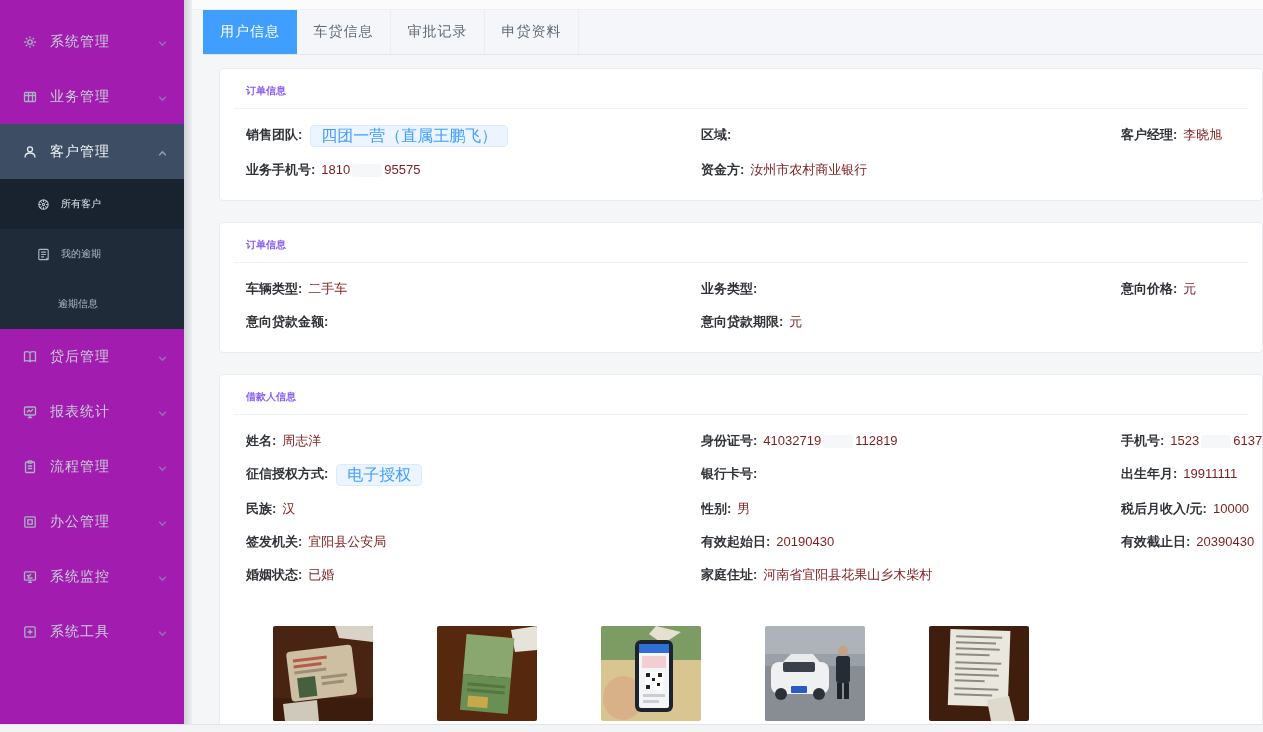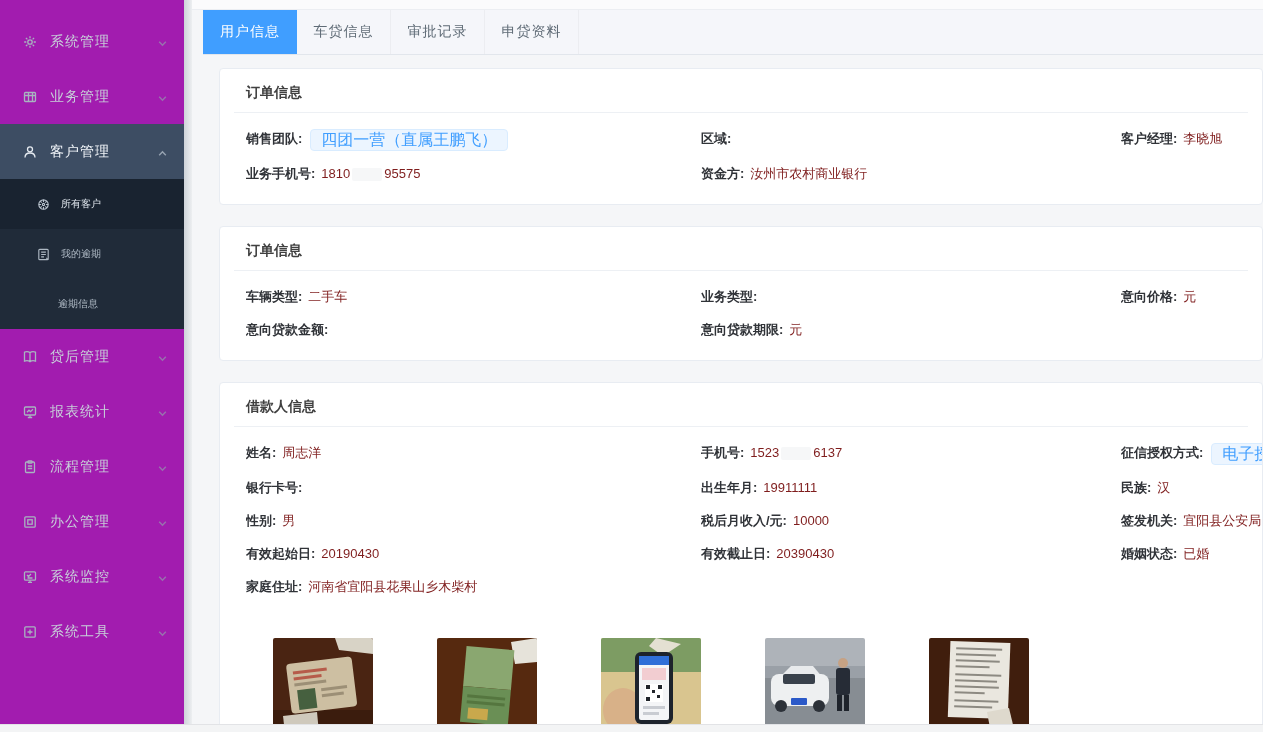--- a/index.html
+++ b/index.html
@@ -46,21 +46,21 @@
     min-width:94px; padding:0 12px; display:flex; align-items:center; justify-content:center;
     font-size:14px; color:#5f6b76; border-right:1px solid #ecedf1; cursor:pointer;
     letter-spacing:1px;
   }
   .tab.active { background:#409eff; color:#fff; border-right:none;align-items:center; }
   .content { padding:13px 0 0 27px; }
   .card {
     background:#fff; border:1px solid #e8ecf2; border-radius:4px;
     margin-bottom:21px;
   }
-  .card-h { padding:15px 14px 10px 26px; font-size:14px; font-weight:bold; color:#404040; }
+  .card-h { padding:15px 14px 10px 26px; font-size:10px; font-weight:bold; color:#8b5cf6; }
   .card-divider { border-bottom:1px solid #edf0f4; margin:0 14px; }
   .fields {
     display:grid; grid-template-columns:455px 420px 1fr;
     row-gap:13px; padding:16px 0 20px 26px; font-size:13px;
   }
   .cell { line-height:20px; white-space:nowrap; overflow:hidden; }
   .lab { font-weight:bold; color:#303338; }
   .val { color:#7f1d1d; margin-left:6px; }
   .tagchip {
     display:inline-block; background:#ecf5ff; border:1px solid #d9ecff; color:#409eff;
@@ -295,20 +295,23 @@
         <div class="cell"></div>
       </div>
     </section>
 
     <section class="card">
       <div class="card-h">借款人信息</div>
       <div class="card-divider"></div>
       <div class="fields">
         <div class="cell">
           <span class="lab">姓名:</span><span class="val">周志洋</span>
+        </div>
+        <div class="cell">
+          <span class="lab">身份证号:</span><span class="val">41032719</span><span class="redact"></span><span class="val" style="margin-left:0">112819</span>
         </div>
         <div class="cell">
           <span class="lab">手机号:</span><span class="val">1523</span><span class="redact"></span><span class="val" style="margin-left:0">6137</span>
         </div>
 
         <div class="cell">
           <span class="lab">征信授权方式:</span><span class="tagchip">电子授权</span>
         </div>
         <div class="cell">
           <span class="lab">银行卡号:</span><span class="val"></span>

